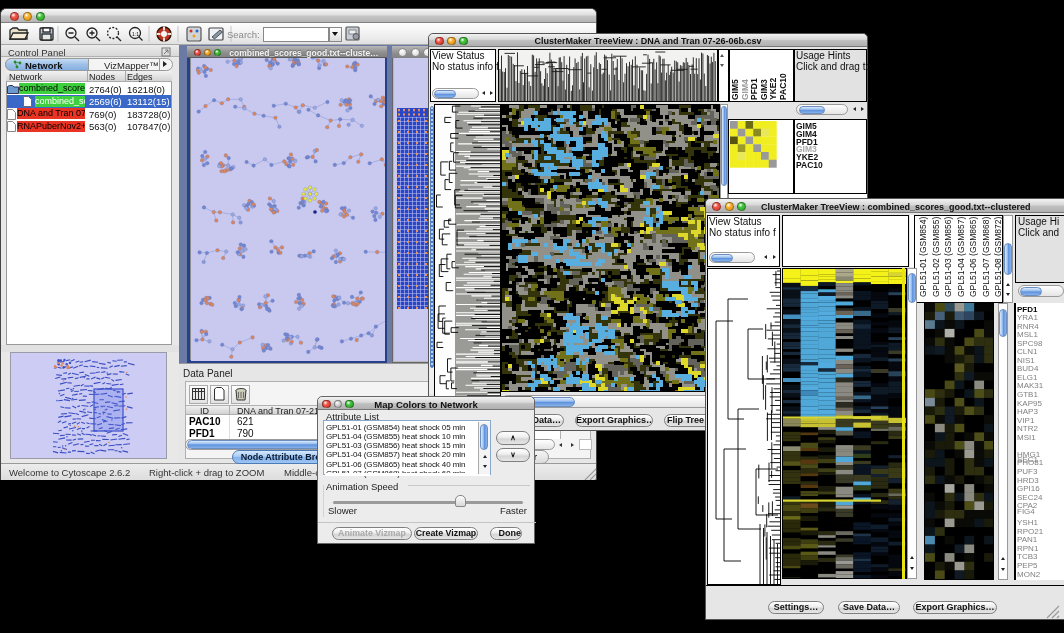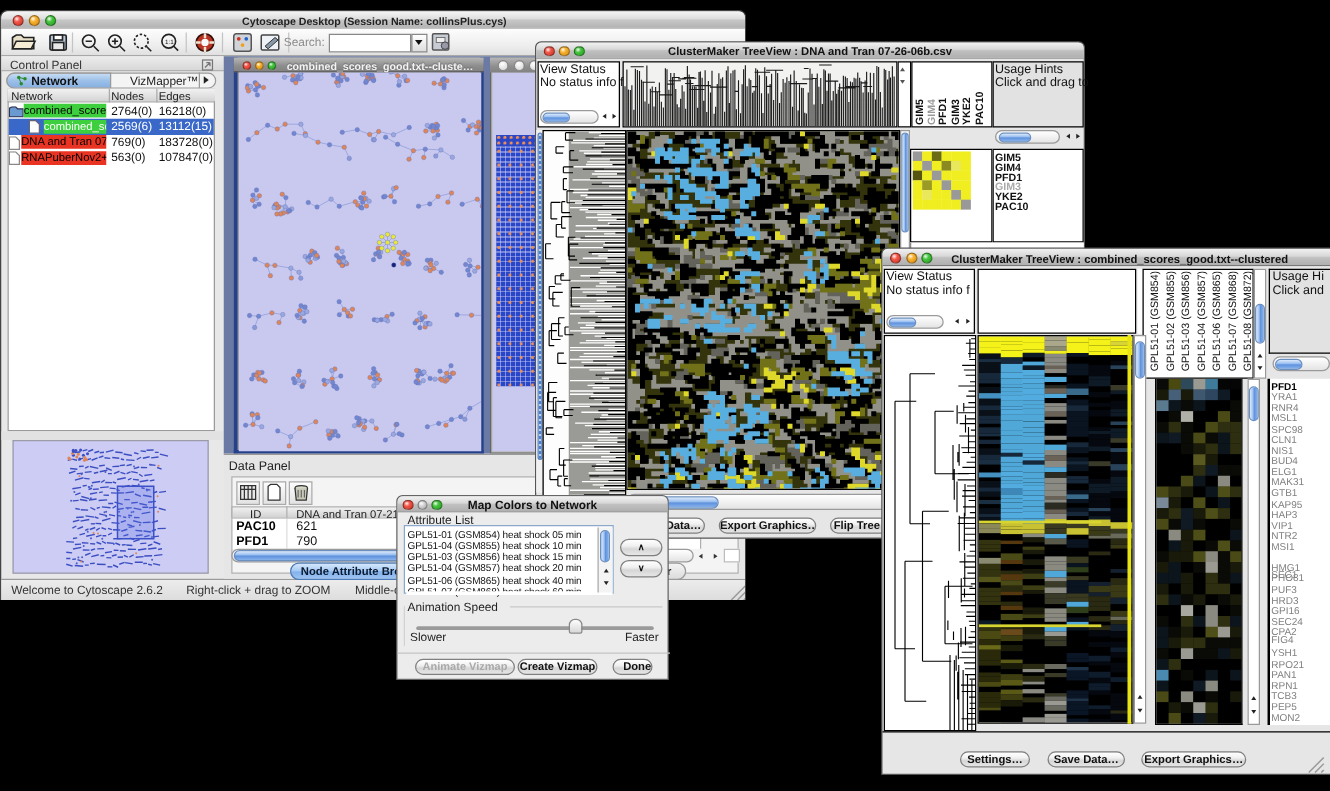--- a/index.html
+++ b/index.html
@@ -1,18 +1,17 @@
 <!DOCTYPE html>
 <html><head><meta charset="utf-8"><style>html,body{margin:0;padding:0;background:#000;}body{width:1064px;height:633px;position:relative;overflow:hidden;font-family:"Liberation Sans",sans-serif;-webkit-font-smoothing:antialiased;}*{box-sizing:border-box;}.win{position:absolute;}</style></head><body>
 <div class="win" style="left:0;top:8px;width:597px;height:472px;background:#e8e8e8;border-radius:6px 6px 0 0;overflow:hidden;border:1px solid #444;border-bottom:none;">
     <div style="position:absolute;left:0;top:0;width:597px;height:14px;background:linear-gradient(#f6f6f6,#dedede 45%,#c6c6c6 55%,#b4b4b4);border-bottom:1px solid #808080;border-radius:6px 6px 0 0;"></div>
     <div style="position:absolute;left:9px;top:3px;width:9px;height:9px;border-radius:50%;background:radial-gradient(circle at 35% 30%,#fff 0%,#f5584a 35%,#c93a2c 90%);border:0.5px solid rgba(0,0,0,.35);box-sizing:border-box;"></div>
     <div style="position:absolute;left:22px;top:3px;width:9px;height:9px;border-radius:50%;background:radial-gradient(circle at 35% 30%,#fff 0%,#f9b32f 35%,#d98f18 90%);border:0.5px solid rgba(0,0,0,.35);box-sizing:border-box;"></div>
     <div style="position:absolute;left:35px;top:3px;width:9px;height:9px;border-radius:50%;background:radial-gradient(circle at 35% 30%,#fff 0%,#46c53e 35%,#2ea32a 90%);border:0.5px solid rgba(0,0,0,.35);box-sizing:border-box;"></div>
-    <div style="position:absolute;left:0px;top:3px;font-size:8.5px;color:#222;font-weight:bold;white-space:nowrap;left:0;width:597px;text-align:center;">Cytoscape Desktop (Session Name: collinsPlus.cys)</div>
     <div style="position:absolute;left:0;top:14px;width:597px;height:22px;background:linear-gradient(#fdfdfd,#ececec 70%,#e0e0e0);border-bottom:1px solid #a8a8a8;"></div>
     <svg width="597" height="22" viewBox="0 0 597 22" style="position:absolute;left:0;top:14px;">
 <g stroke="#222" stroke-width="1.3" fill="none">
 <path d="M9 16V7l3-2h4l2 2h8v9z" fill="#e8e0c8"></path>
 <path d="M9 16l3-6h15l-3 6z" fill="#f4ecd4"></path>
 <rect x="39" y="5" width="13" height="12" fill="#b8c8d8" rx="1"></rect>
 <rect x="42" y="5" width="7" height="4" fill="#fff"></rect>
 <rect x="41" y="11" width="9" height="6" fill="#e8e8e8"></rect>
 </g>
 <g stroke="#222" stroke-width="1.3" fill="none">

